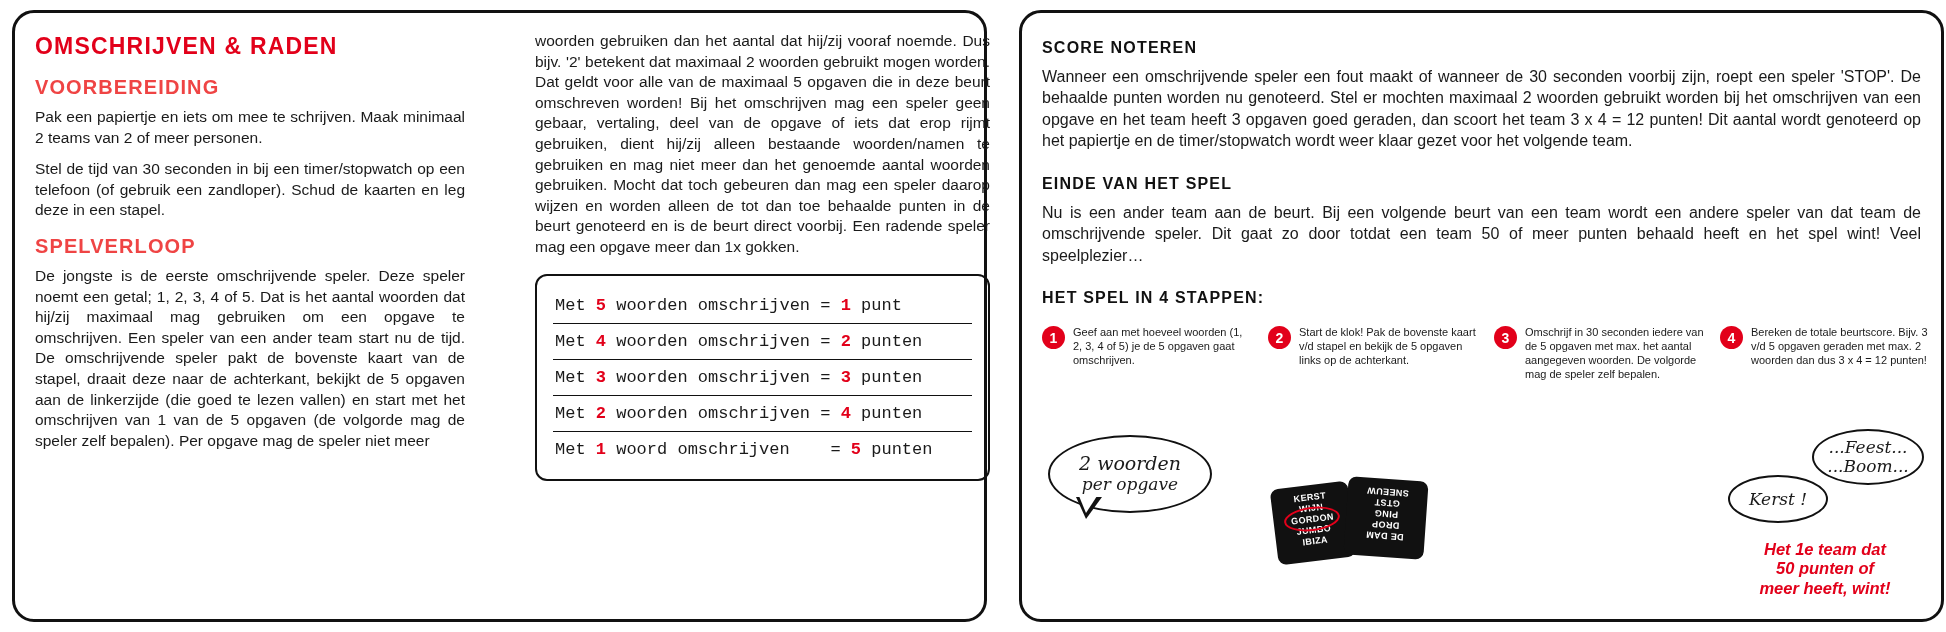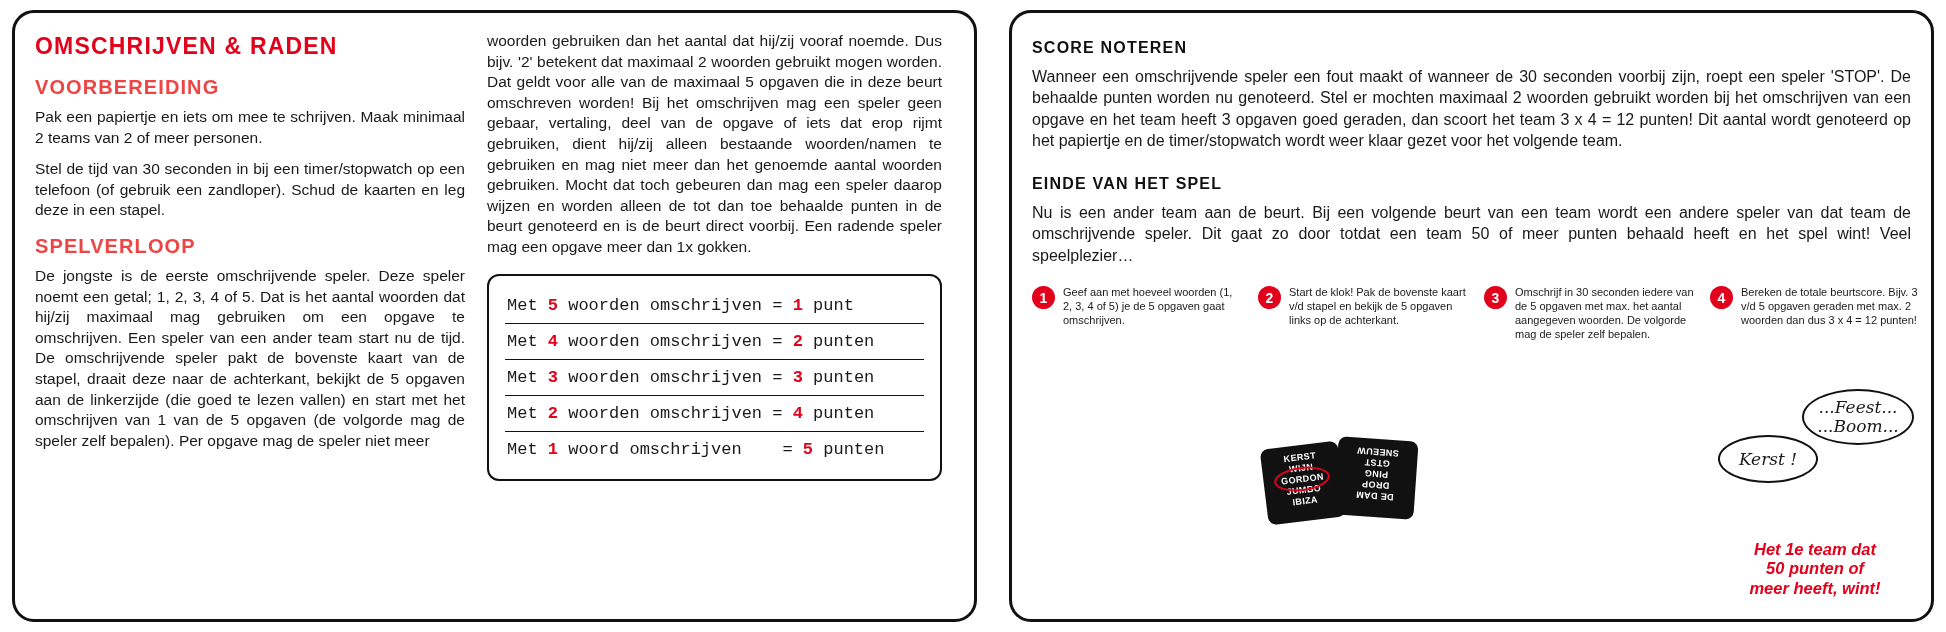--- a/index.html
+++ b/index.html
@@ -22,21 +22,21 @@
     border-radius:22px;
     background:#fff;
     box-sizing:border-box;
     padding:16px 20px;
   }
   .panel-left{ width:975px; display:flex; gap:22px; }
   .panel-right{ width:925px; display:flex; flex-direction:column; }
 
   .col{ flex:1; min-width:0; }
   .col-a{ width:430px; flex:none; }
-  .col-b{ width:455px; flex:none; }
+  .col-b{ width:455px; flex:none;margin-left:48px; }
 
   h1.red{
     color:#e2001a;
     font-size:23px;
     letter-spacing:1.2px;
     font-weight:bold;
     margin:4px 0 16px 0;
     text-transform:uppercase;
   }
   h2.blk{
@@ -230,27 +230,35 @@
   </div>
 
   <div class="panel panel-right">
 
     <h2 class="rp-title">SCORE NOTEREN</h2>
     <p class="rp-body">Wanneer een omschrijvende speler een fout maakt of wanneer de 30 seconden voorbij zijn, roept een speler 'STOP'. De behaalde punten worden nu genoteerd. Stel er mochten maximaal 2 woorden gebruikt worden bij het omschrijven van een opgave en het team heeft 3 opgaven goed geraden, dan scoort het team 3 x 4 = 12 punten! Dit aantal wordt genoteerd op het papiertje en de timer/stopwatch wordt weer klaar gezet voor het volgende team.</p>
 
     <h2 class="rp-title">EINDE VAN HET SPEL</h2>
     <p class="rp-body">Nu is een ander team aan de beurt. Bij een volgende beurt van een team wordt een andere speler van dat team de omschrijvende speler. Dit gaat zo door totdat een team 50 of meer punten behaald heeft en het spel wint! Veel speelplezier…</p>
 
+    <h2 class="rp-title" style="margin-bottom:12px;">HET SPEL IN 4 STAPPEN:</h2>
 
     <div class="steps">
 
       <div class="step">
         <div class="step-head">
           <div class="badge">1</div>
           <div class="step-text">Geef aan met hoeveel woorden (1, 2, 3, 4 of 5) je de 5 opgaven gaat omschrijven.</div>
+        </div>
+        <div class="doodle" style="left:6px;top:110px;">
+          <div class="bubble">
+            <span class="l1">2 woorden</span>
+            <span class="l2">per opgave</span>
+          </div>
+          <div class="bubble-tail"></div>
         </div>
       </div>
 
       <div class="step">
         <div class="step-head">
           <div class="badge">2</div>
           <div class="step-text">Start de klok! Pak de bovenste kaart v/d stapel en bekijk de 5 opgaven links op de achterkant.</div>
         </div>
         <div class="doodle card-pair" style="left:6px;top:108px;">
           <div class="card card-a">

